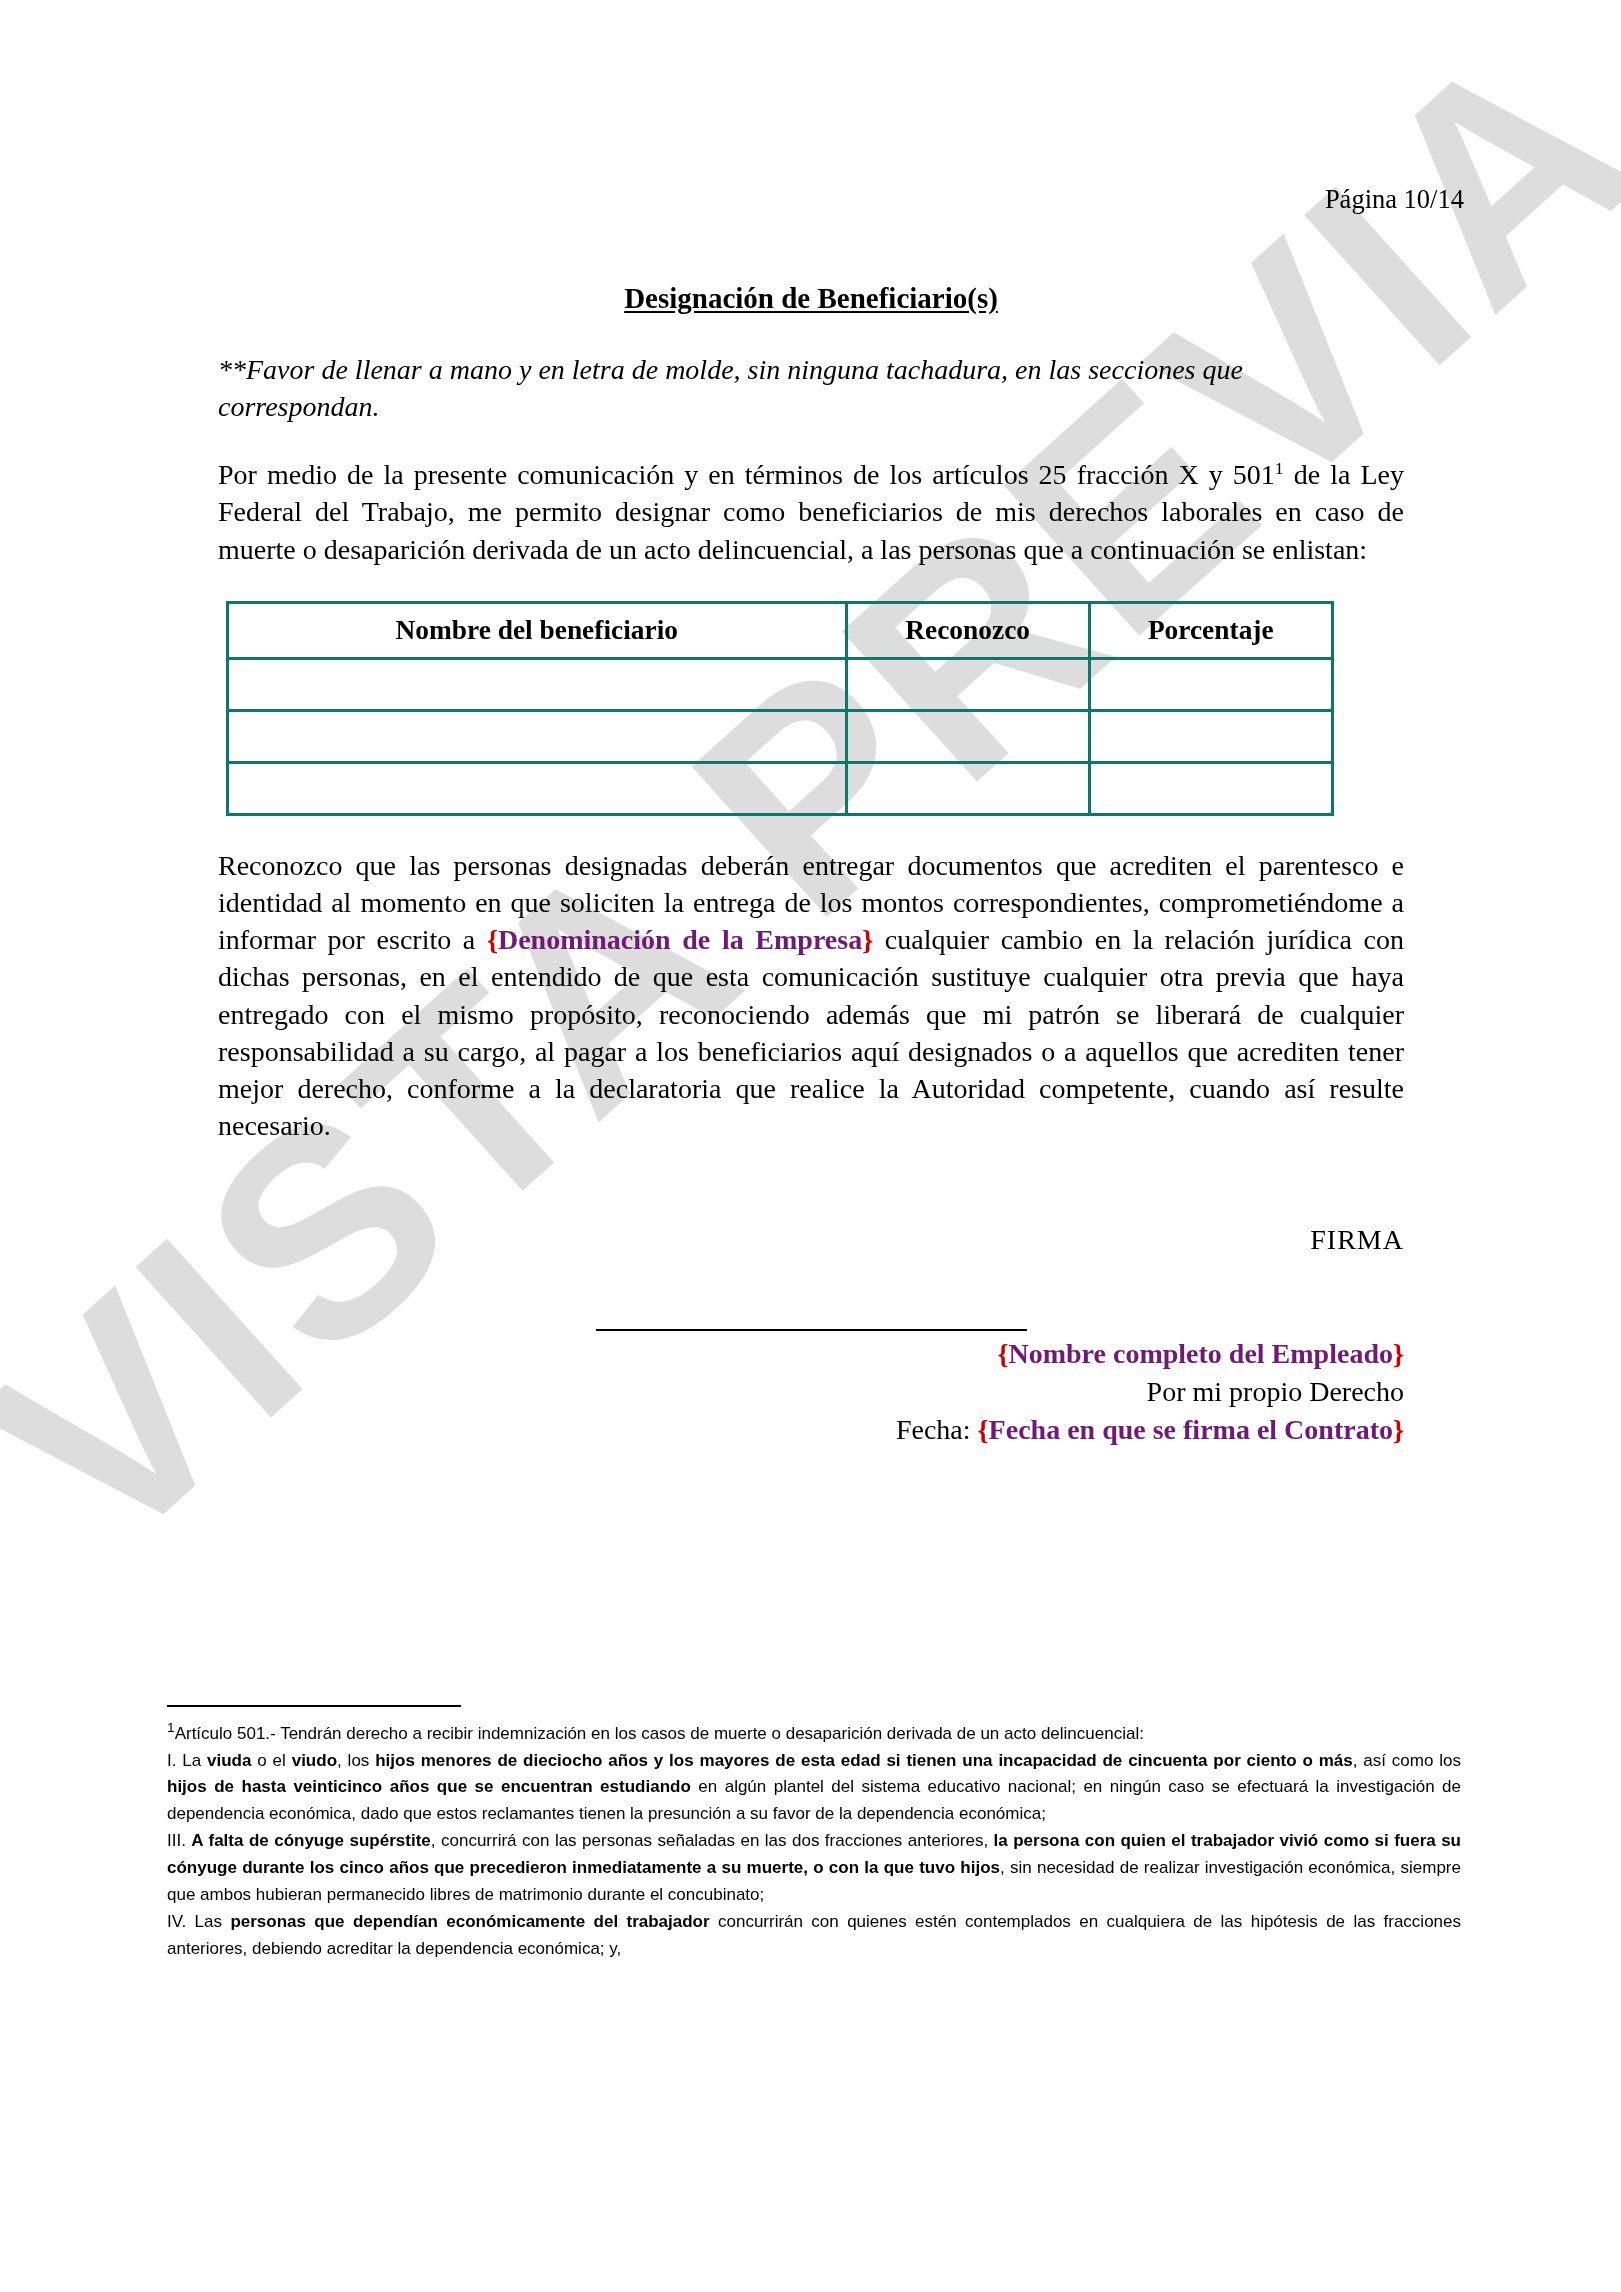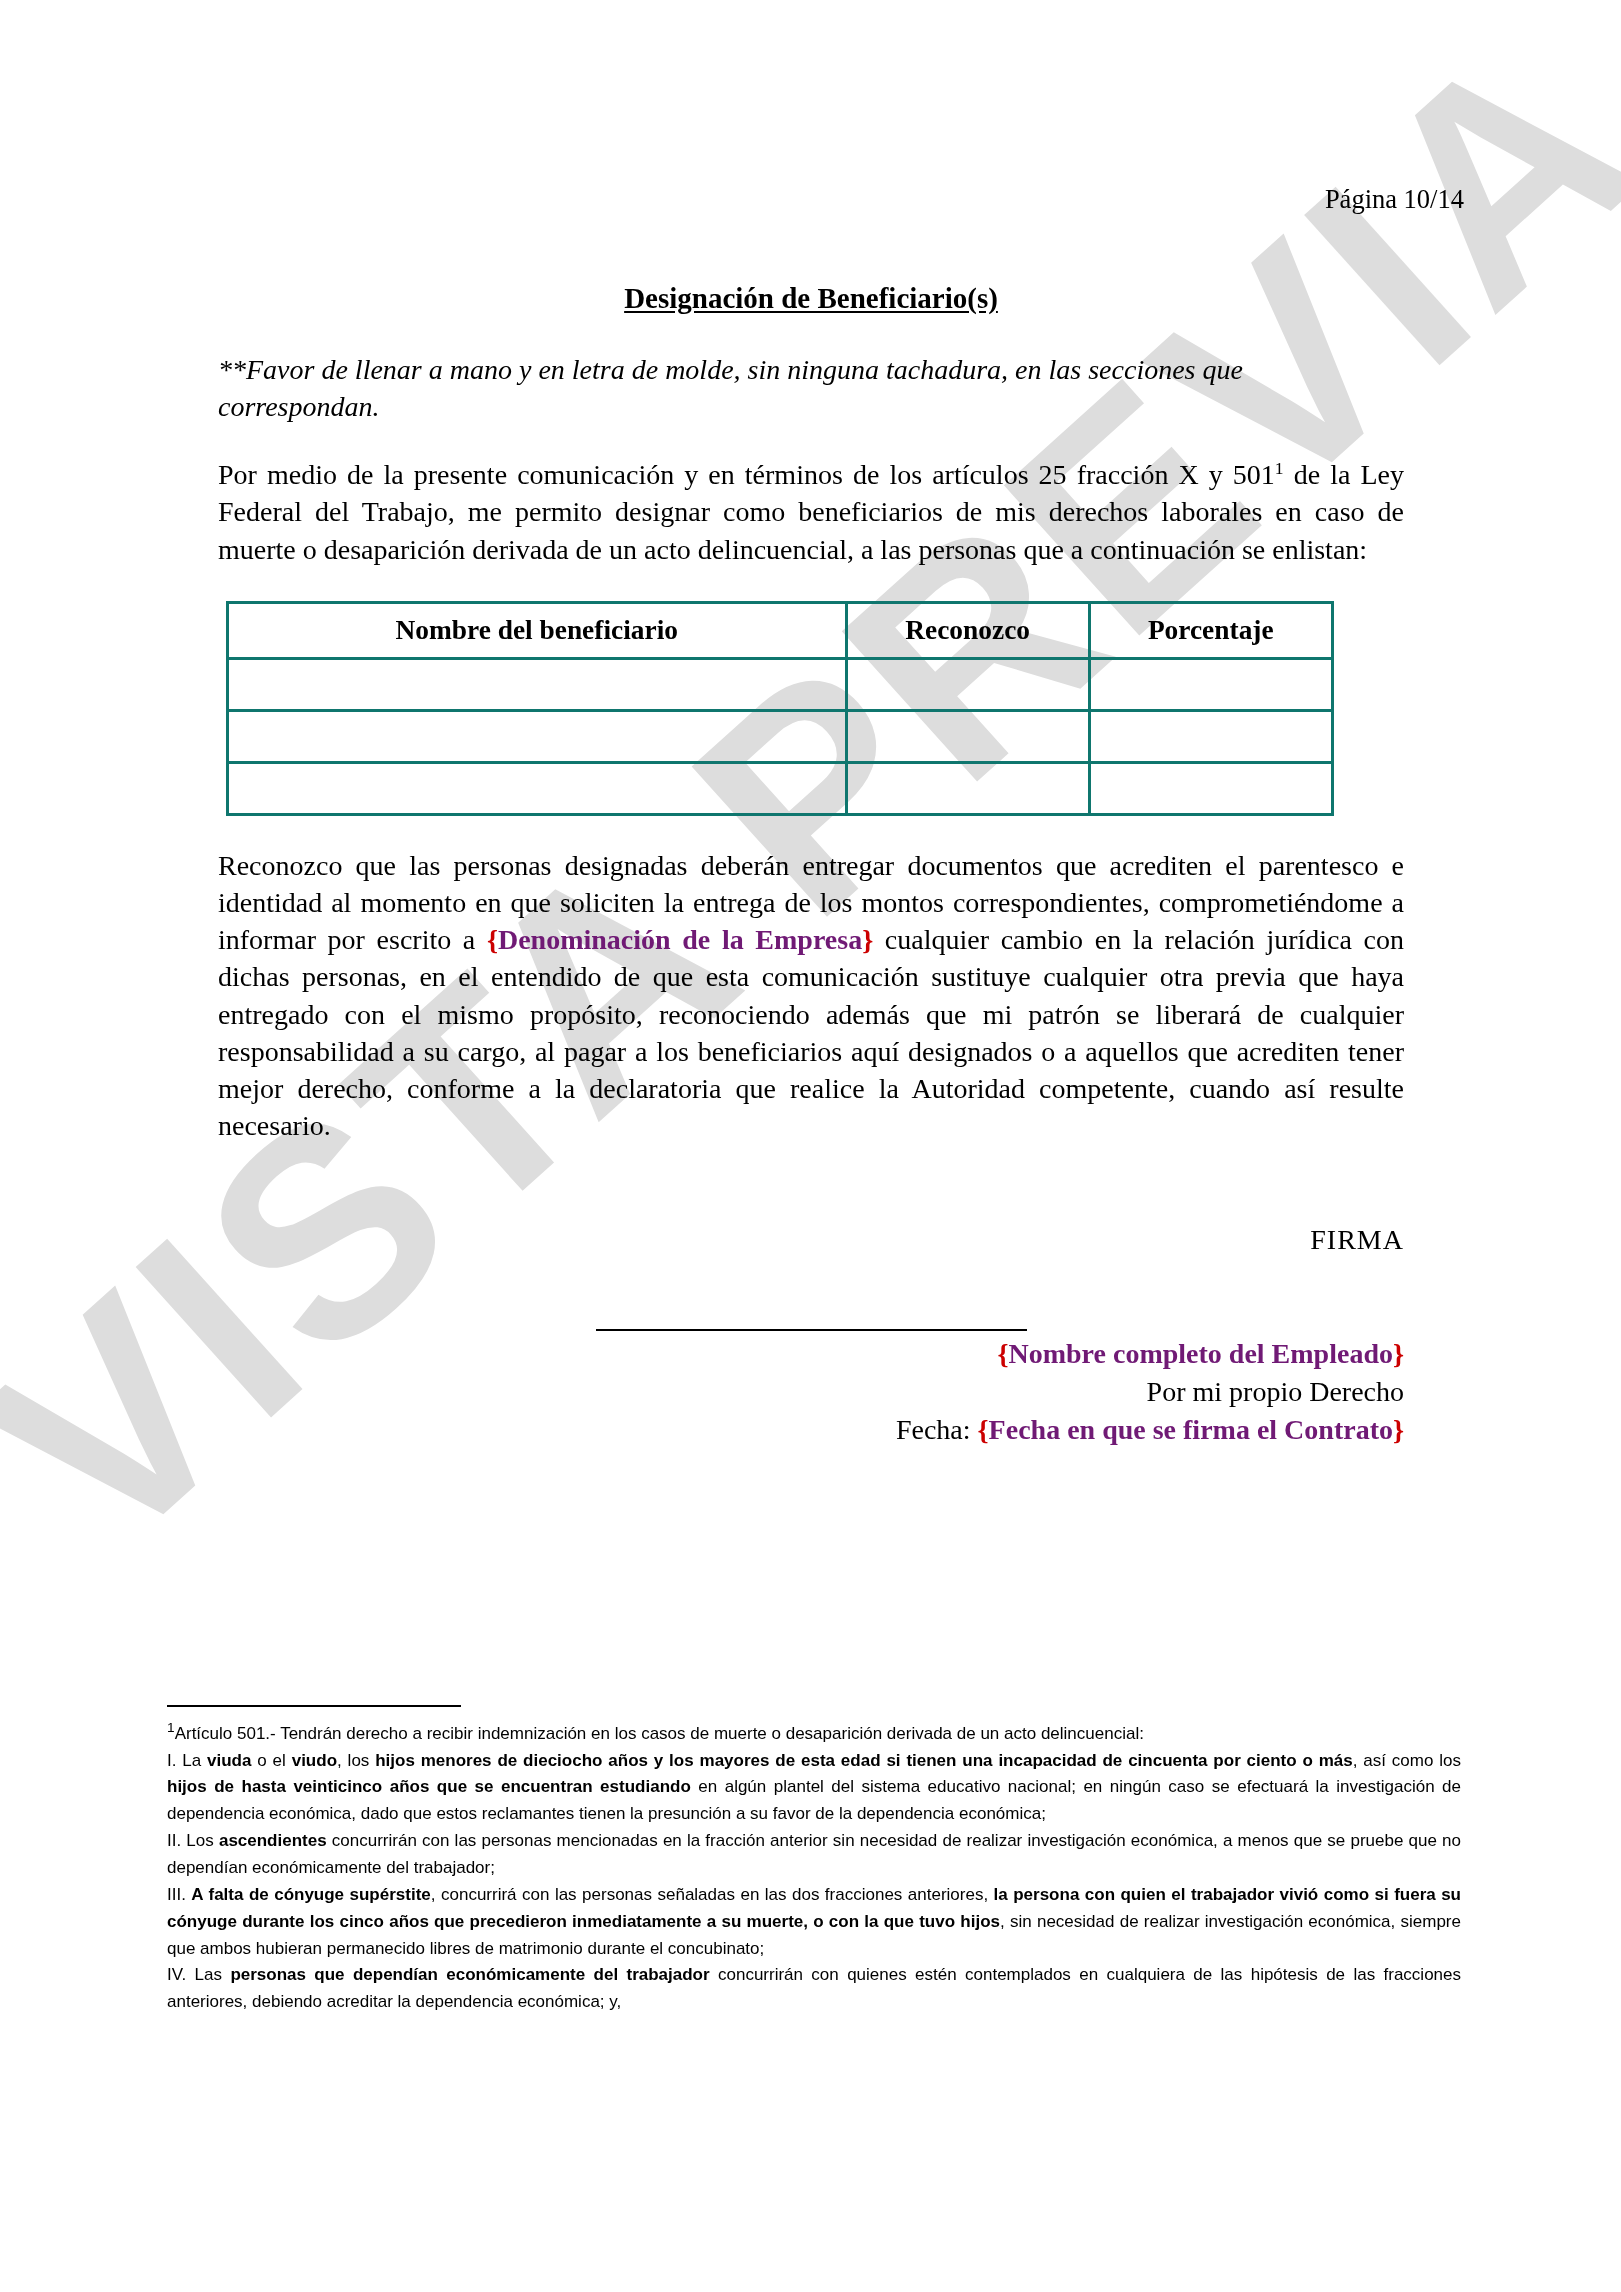--- a/index.html
+++ b/index.html
@@ -271,21 +271,20 @@
     </div>
 
     <div class="footnote-area">
       <div class="footnote-rule"></div>
       <div class="footnote">
 
         <p><span class="fn-marker">1</span><span>Artículo 501.- Tendrán derecho a recibir indemnización en los casos de muerte o desaparición derivada de un acto delincuencial:</span></p>
 
         <p><span>I. La </span><b>viuda</b><span> o el </span><b>viudo</b><span>, los </span><b>hijos menores de dieciocho años y los mayores de esta edad si tienen una incapacidad de cincuenta por ciento o más</b><span>, así como los </span><b>hijos de hasta veinticinco años que se encuentran estudiando</b><span> en algún plantel del sistema educativo nacional; en ningún caso se efectuará la investigación de dependencia económica, dado que estos reclamantes tienen la presunción a su favor de la dependencia económica;</span></p>
 
-        <p><span>II. Los </span><b>ascendientes</b><span> concurrirán con las personas mencionadas en la fracción anterior sin necesidad de realizar investigación económica, a menos que se pruebe que no dependían económicamente del trabajador;</span></p>
 
         <p><span>III. </span><b>A falta de cónyuge supérstite</b><span>, concurrirá con las personas señaladas en las dos fracciones anteriores, </span><b>la persona con quien el trabajador vivió como si fuera su cónyuge durante los cinco años que precedieron inmediatamente a su muerte, o con la que tuvo hijos</b><span>, sin necesidad de realizar investigación económica, siempre que ambos hubieran permanecido libres de matrimonio durante el concubinato;</span></p>
 
         <p><span>IV. Las </span><b>personas que dependían económicamente del trabajador</b><span> concurrirán con quienes estén contemplados en cualquiera de las hipótesis de las fracciones anteriores, debiendo acreditar la dependencia económica; y,</span></p>
 
 
       </div>
     </div>
 
   </div>

